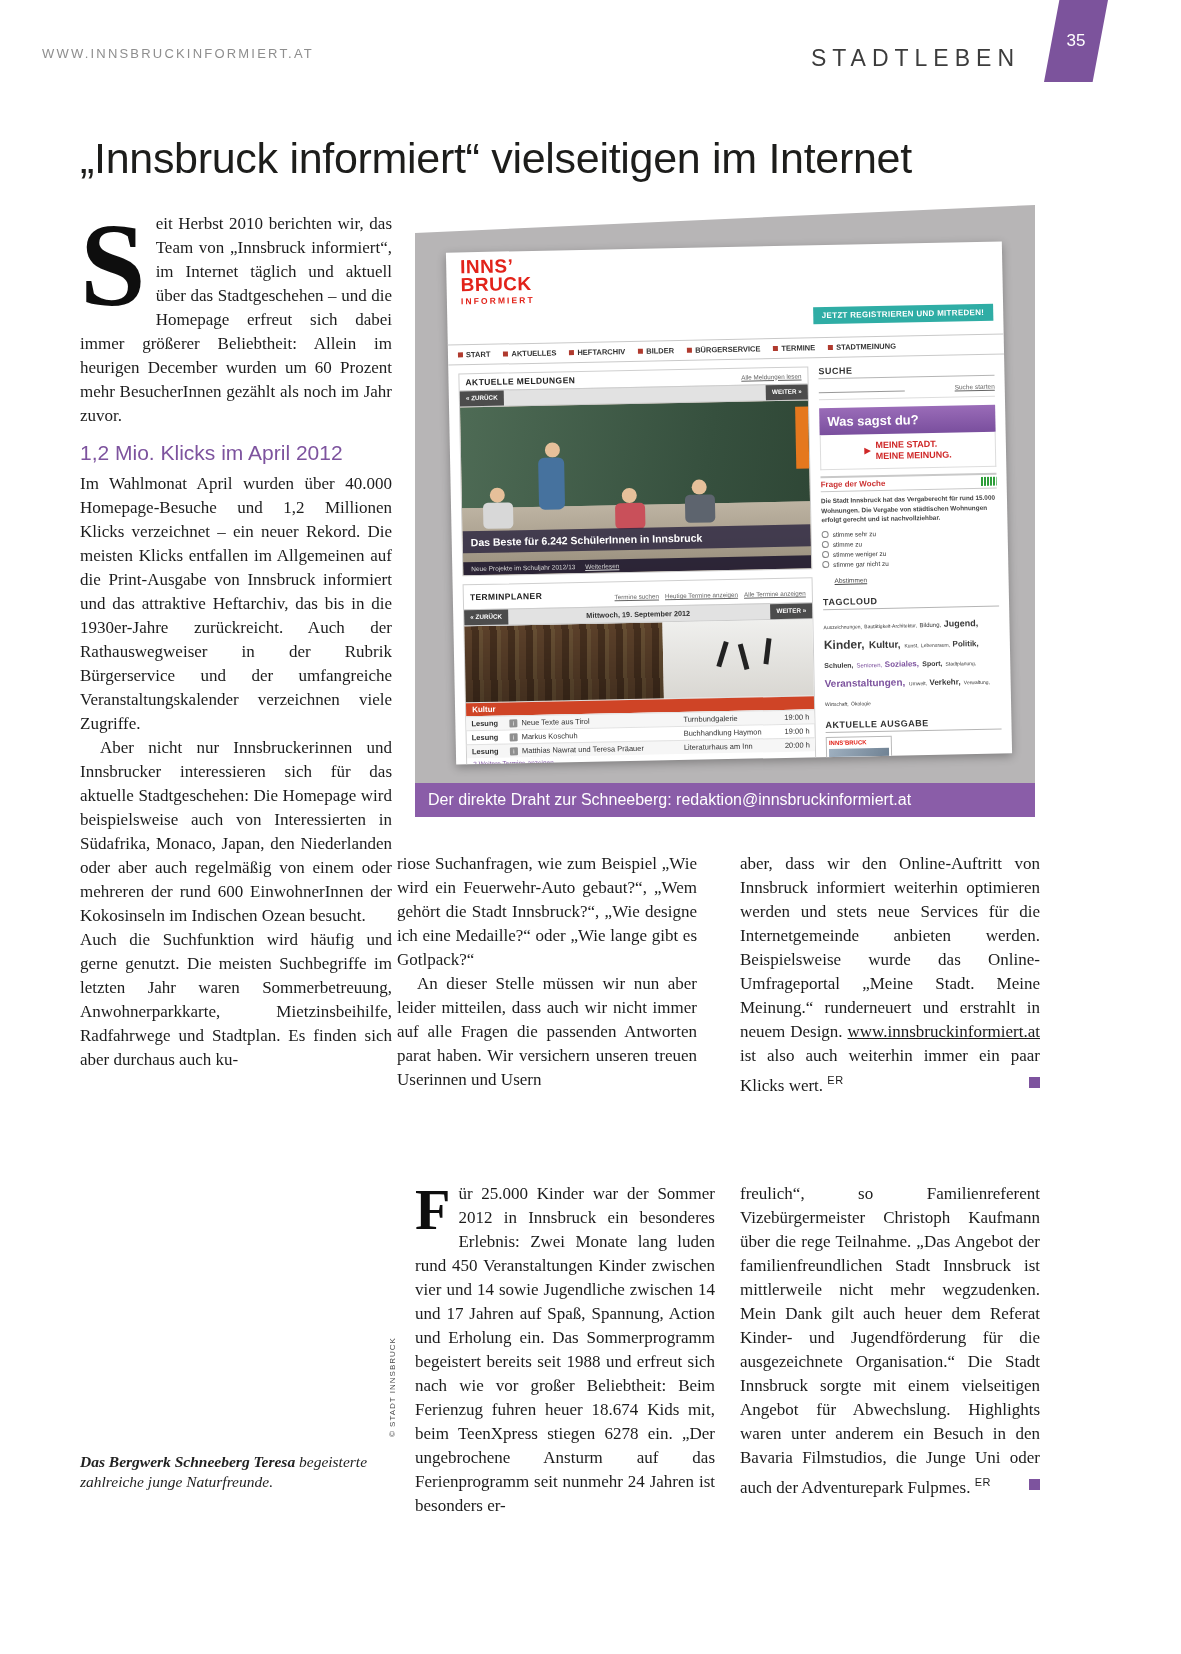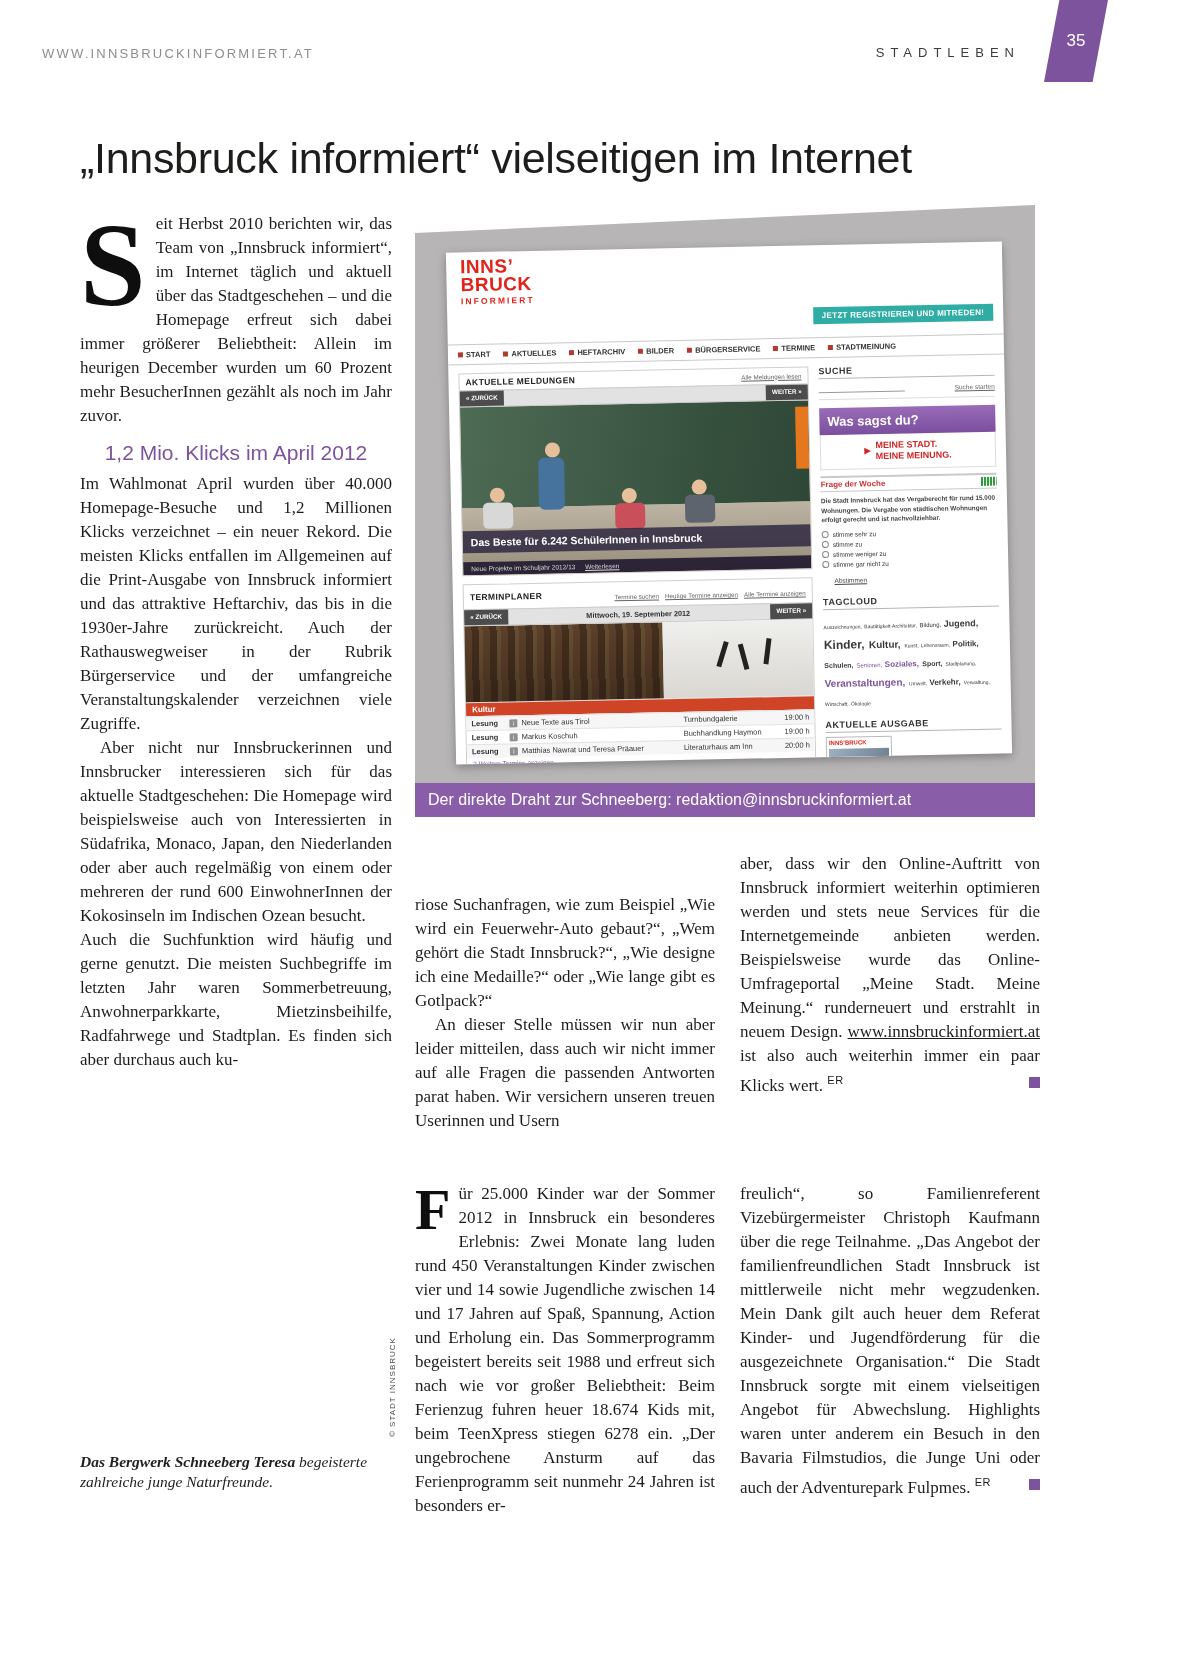--- a/index.html
+++ b/index.html
@@ -2,38 +2,38 @@
 <html lang="de"><head>
 <meta charset="utf-8">
 <style>
   html,body { margin:0; padding:0; background:#ffffff; }
   .page { position:relative; width:1181px; height:1654px; background:#fff; overflow:hidden;
           font-family:"Liberation Serif", serif; color:#1c1c1c; }
   .sans { font-family:"Liberation Sans", sans-serif; }
 
   
   .header-url { position:absolute; left:42px; top:46px; font-size:13px; letter-spacing:2.2px; color:#8e8e8e; }
-  .header-section { position:absolute; top:45px; right:161px; font-size:13px; letter-spacing:6px; color:#3c3c3c; }
+  .header-section { position:absolute; top:45px; right:161px; font-size:23px; letter-spacing:6px; color:#3c3c3c; }
   .page-badge { position:absolute; left:1044px; top:0; width:64px; height:82px; background:#7c539c;
                 clip-path:polygon(24% 0, 100% 0, 76% 100%, 0% 100%);
                 color:#fff; display:flex; align-items:center; justify-content:center; font-size:17px; }
 
   
   .title { position:absolute; left:80px; top:134px; margin:0; font-weight:400; font-size:43px;
            color:#1d1d1b; letter-spacing:-0.3px; width:1010px; }
   .col { position:absolute; font-size:17px; line-height:24px; text-align:justify; }
   .col p { margin:0; }
   .ind { text-indent:20px; }
   .colA { left:80px; top:212px; width:312px; height:892px; overflow:hidden; }
-  .colB { left:415px; top:852px; width:300px;margin-top:41px; }
+  .colB { left:397px; top:852px; width:300px; }
   .colC { left:740px; top:852px; width:300px; }
   .dropcap { float:left; font-weight:bold; font-size:118px; line-height:94px; margin:7px 10px 0 0; color:#0e0e0e; }
   .dropcap2 { float:left; font-weight:bold; font-size:58px; line-height:47px; margin:4px 8px 0 0; color:#0e0e0e; }
   .subhead { font-family:"Liberation Sans", sans-serif; color:#7d539e; font-size:21px; font-weight:400;
-             margin:13px 0 7px; line-height:24px; text-align:center; }
+             margin:13px 0 7px; line-height:24px; text-align:left; }
   .author { font-size:11px; letter-spacing:.5px; }
   .ulink { text-decoration:underline; color:inherit; cursor:pointer; }
   .endmark { float:right; width:11px; height:11px; background:#7d539e; margin-top:9px; }
 
   
   .shot { position:absolute; left:415px; top:205px; width:620px; height:612px; }
   .shot-gray { position:absolute; left:0; top:0; width:620px; height:578px; background:#b7b5b6;
                clip-path:polygon(0 28px, 100% 0, 100% 100%, 0 100%); }
   .shot-caption { position:absolute; left:0; top:578px; width:620px; height:34px; background:#8a5da8;
                   color:#fff; font-size:16px; line-height:34px; padding-left:13px; box-sizing:border-box; }

